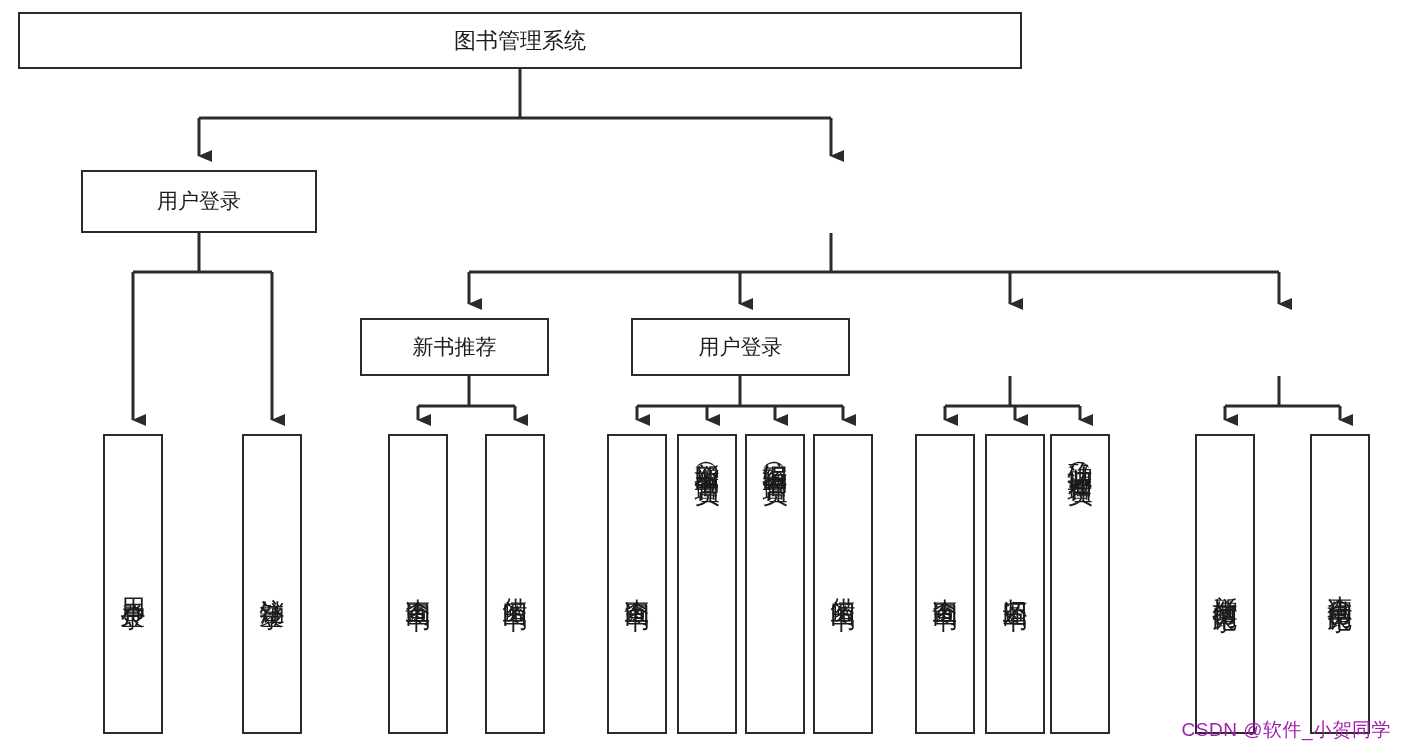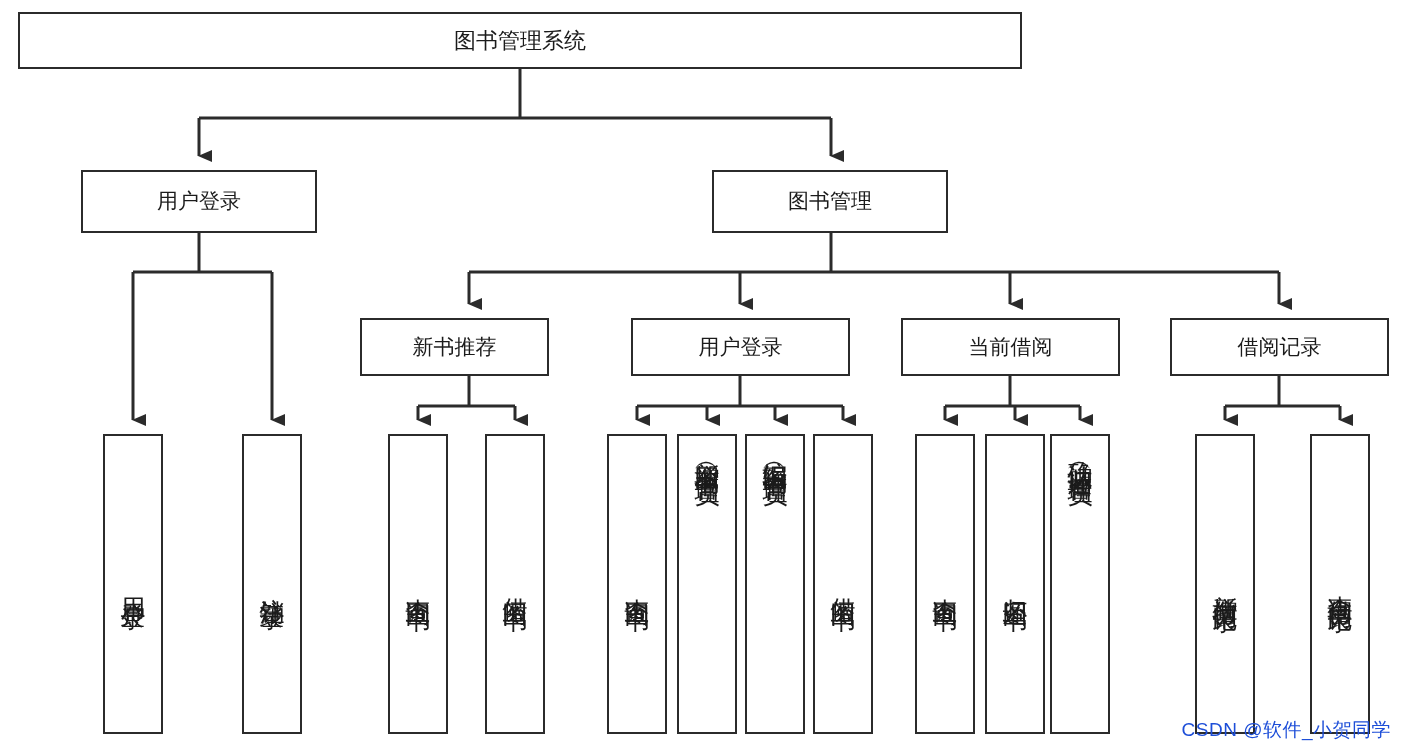--- a/index.html
+++ b/index.html
@@ -43,21 +43,21 @@
     letter-spacing:3px;
     line-height:1;
   }
   .node.v.mid{align-items:center;padding-top:0;}
 
   #watermark{
     position:absolute;
     right:14px;
     bottom:4px;
     font-size:19px;
-    color:#1d4ed8;
+    color:#a21caf;
     letter-spacing:0.5px;
     white-space:nowrap;
     margin-top:13px;
   }
 </style>
 </head>
 <body>
 
 <div id="stage">
 
@@ -111,35 +111,26 @@
     </g>
   </svg>
 
   <div class="node h root" style="left:18px;top:12px;width:1004px;height:57px;">
     <span class="lbl">图书管理系统</span>
   </div>
 
   <div class="node h" style="left:81px;top:170px;width:236px;height:63px;">
     <span class="lbl">用户登录</span>
   </div>
-  <div class="node h" style="left:712px;top:170px;width:236px;height:63px;">
-    <span class="lbl">图书管理</span>
-  </div>
 
   <div class="node h" style="left:360px;top:318px;width:189px;height:58px;">
     <span class="lbl">新书推荐</span>
   </div>
   <div class="node h" style="left:631px;top:318px;width:219px;height:58px;">
     <span class="lbl">用户登录</span>
-  </div>
-  <div class="node h" style="left:901px;top:318px;width:219px;height:58px;">
-    <span class="lbl">当前借阅</span>
-  </div>
-  <div class="node h" style="left:1170px;top:318px;width:219px;height:58px;">
-    <span class="lbl">借阅记录</span>
   </div>
 
   <div class="node v mid" style="left:103px;top:434px;width:60px;height:300px;">
     <span class="lbl">用户登录</span>
   </div>
   <div class="node v mid" style="left:242px;top:434px;width:60px;height:300px;">
     <span class="lbl">注销登录</span>
   </div>
 
   <div class="node v mid" style="left:388px;top:434px;width:60px;height:300px;">

